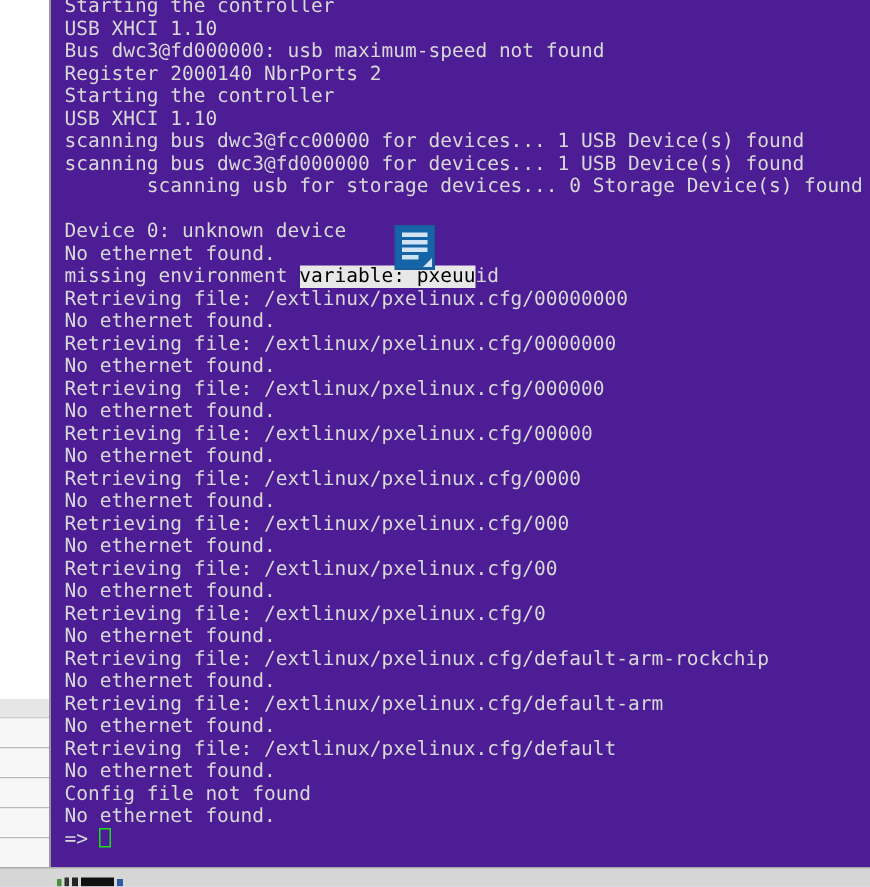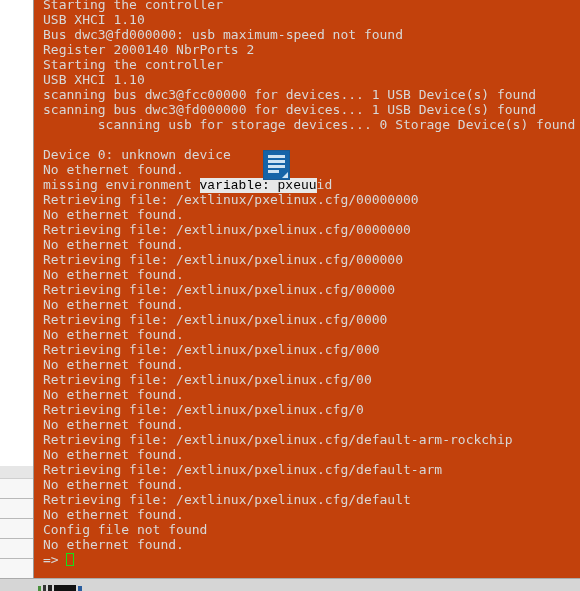--- a/index.html
+++ b/index.html
@@ -77,21 +77,21 @@
   #taskbar-item .tb-d { width: 22px; height: 6px; background: #111111; }
   #taskbar-item .tb-e { width: 4px; height: 5px; background: #2a5d9e; }
 
   
   #terminal {
     position: absolute;
     left: 33px;
     top: 0;
     width: 547px;
     height: 578px;
-    background: #c2410c;
+    background: #4c1d95;
     border-left: 1px solid #9a9a9a;
     box-sizing: border-box;
     overflow: hidden;
   }
 
   #term-text {
     position: absolute;
     left: 9px;
     top: -3px;
     white-space: pre;
@@ -103,21 +103,20 @@
   }
 
   #term-text .line {
     height: 15px;
     white-space: pre;
   }
 
   .sel {
     background: #e8e8e8;
     color: #000000;
-    font-family: Liberation Mono, monospace;
   }
 
   .cursor {
     display: inline-block;
     width: 8px;
     height: 13px;
     border: 1px solid #18e018;
     box-sizing: border-box;
     vertical-align: -2px;
     background: transparent;

